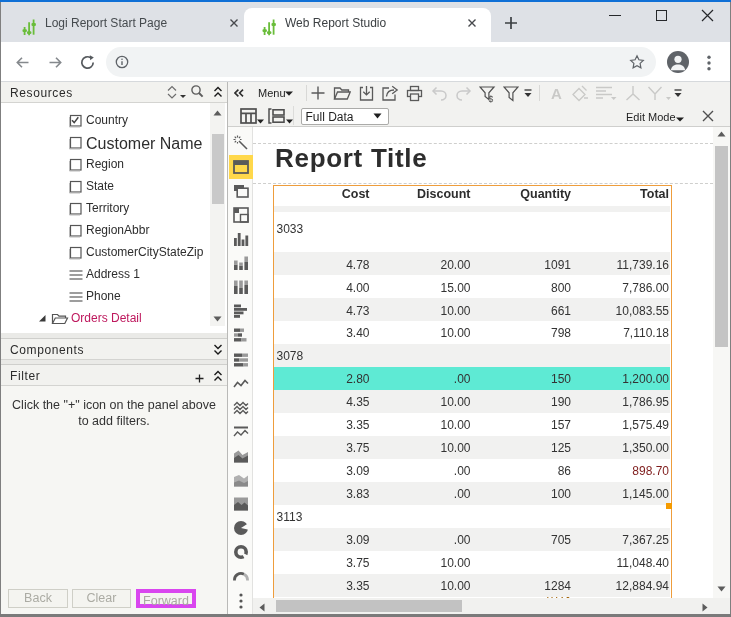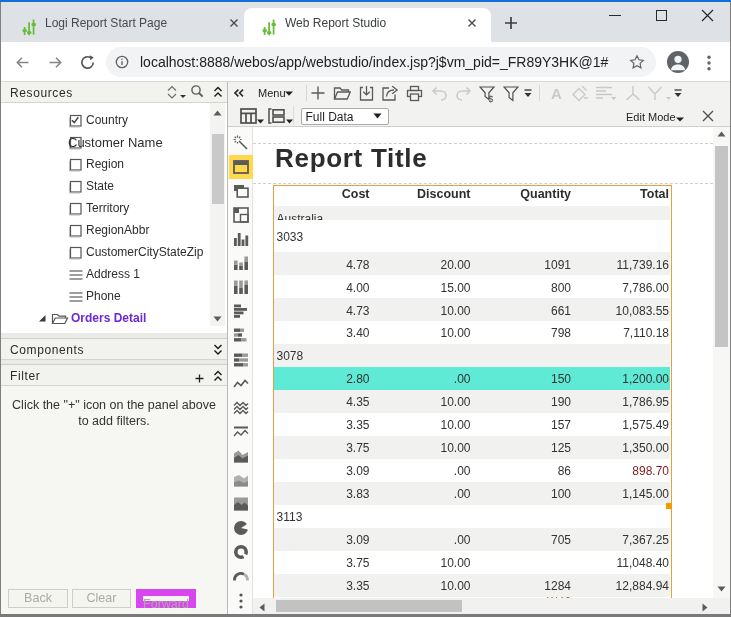--- a/index.html
+++ b/index.html
@@ -89,21 +89,20 @@
     </svg>
   </div>
   <div class="abs" style="left:106px;top:47px;width:550px;height:30px;background:#f1f3f4;border-radius:15px;"></div>
   <div class="abs" style="left:115px;top:55px;width:14px;height:14px;">
     <svg width="14" height="14" viewBox="0 0 14 14">
       <circle cx="7" cy="7" r="5.7" stroke="#5f6368" stroke-width="1.3" fill="none"></circle>
       <path d="M7,6.2 V10" stroke="#5f6368" stroke-width="1.4"></path>
       <circle cx="7" cy="4.2" r="0.8" fill="#5f6368"></circle>
     </svg>
   </div>
-  <div class="abs txt" style="left:140px;top:54px;font-size:14px;color:#202124;">localhost:8888/webos/app/webstudio/index.jsp?j$vm_pid=_FR89Y3HK@1#</div>
   <div class="abs" style="left:629px;top:54px;width:16px;height:16px;">
     <svg width="16" height="16" viewBox="0 0 16 16">
       <path d="M8,1.8 L9.9,5.8 L14.3,6.4 L11.1,9.4 L11.9,13.8 L8,11.7 L4.1,13.8 L4.9,9.4 L1.7,6.4 L6.1,5.8 Z" stroke="#5f6368" stroke-width="1.2" fill="none"></path>
     </svg>
   </div>
   <div class="abs" style="left:666px;top:50px;width:24px;height:24px;">
     <svg width="24" height="24" viewBox="0 0 24 24">
       <circle cx="12" cy="12" r="11" fill="#5f6368"></circle>
       <circle cx="12" cy="9.3" r="3.6" fill="#f1f3f4"></circle>
       <path d="M4.8,20.2 C5.6,15.9 8.5,14.4 12,14.4 C15.5,14.4 18.4,15.9 19.2,20.2" fill="#f1f3f4"></path>
@@ -150,21 +149,21 @@
     </svg>
   </div>
   <div class="abs txt" style="left:86px;top:113px;font-size:12px;color:#2e2e2e;">Country</div>
   <div class="abs" style="left:69px;top:136px;width:14px;height:14px;">
     <svg width="14" height="14" viewBox="0 0 14 14">
       <rect x="1.5" y="1.5" width="10.5" height="10.5" fill="#fff" stroke="#565656" stroke-width="1.2"></rect>
       <path d="M0.5,3 V13 H11" stroke="#b9b9b9" stroke-width="1" fill="none"></path>
 
     </svg>
   </div>
-  <div class="abs txt" style="left:68px;top:135px;font-size:13px;color:#2e2e2e;">Customer Name</div>
+  <div class="abs txt" style="left:86px;top:135px;font-size:16px;color:#2e2e2e;">Customer Name</div>
   <div class="abs" style="left:69px;top:158px;width:14px;height:14px;">
     <svg width="14" height="14" viewBox="0 0 14 14">
       <rect x="1.5" y="1.5" width="10.5" height="10.5" fill="#fff" stroke="#565656" stroke-width="1.2"></rect>
       <path d="M0.5,3 V13 H11" stroke="#b9b9b9" stroke-width="1" fill="none"></path>
 
     </svg>
   </div>
   <div class="abs txt" style="left:86px;top:157px;font-size:12px;color:#2e2e2e;">Region</div>
   <div class="abs" style="left:69px;top:180px;width:14px;height:14px;">
     <svg width="14" height="14" viewBox="0 0 14 14">
@@ -214,21 +213,21 @@
     <svg width="7" height="7" viewBox="0 0 7 7">
         <path d="M6.5,0 V6.5 H0 Z" fill="#3a3a3a"></path>
       </svg>
   </div>
   <div class="abs" style="left:51px;top:313px;width:18px;height:12px;">
     <svg width="18" height="12" viewBox="0 0 18 12">
       <path d="M1.5,10.5 V1.5 H6.5 L8,3.2 H14.5 V5" stroke="#555" stroke-width="1.2" fill="none"></path>
       <path d="M1.5,10.5 L4.3,5 H16.5 L13.8,10.5 Z" stroke="#555" stroke-width="1.2" fill="#fff"></path>
     </svg>
   </div>
-  <div class="abs txt" style="left:71px;top:311px;font-size:12px;color:#6d28d9;font-weight:bold;">Orders Detail</div>
+  <div class="abs txt" style="left:71px;top:311px;font-size:12px;color:#be185d;">Orders Detail</div>
 
   <div class="abs" style="left:210px;top:103px;width:15px;height:223px;background:#f3f3f1;"></div>
   <div class="abs" style="left:213px;top:110px;width:9px;height:6px;">
     <svg width="9" height="6" viewBox="0 0 9 6">
         <path d="M0.5,5.5 L4.5,0.5 L8.5,5.5 Z" fill="#5c5c5c"></path>
       </svg>
   </div>
   <div class="abs" style="left:211.5px;top:134px;width:12px;height:70px;background:#c9c9c9;"></div>
   <div class="abs" style="left:213px;top:316px;width:9px;height:6px;">
     <svg width="9" height="6" viewBox="0 0 9 6">
@@ -259,21 +258,21 @@
     <svg width="10" height="12" viewBox="0 0 10 12">
       <path d="M1.5,5 L5,1.5 L8.5,5 M1.5,10.5 L5,7 L8.5,10.5" stroke="#1a1a1a" stroke-width="1.4" fill="none"></path>
     </svg>
   </div>
 
   <div class="abs" style="left:1px;top:386px;width:226px;height:228px;background:#f6f6f3;"></div>
   <div class="abs" style="left:1px;top:397px;width:226px;text-align:center;font-size:12.5px;color:#333;line-height:16px;">Click the "+" icon on the panel above<br>to add filters.</div>
 
   <div class="abs" style="left:8px;top:589px;width:60px;height:19px;background:#f4f4f0;border:1px solid #cfcfc7;color:#ababa3;font-size:12.5px;text-align:center;line-height:17px;">Back</div>
   <div class="abs" style="left:72px;top:589px;width:59px;height:19px;background:#f4f4f0;border:1px solid #cfcfc7;color:#ababa3;font-size:12.5px;text-align:center;line-height:17px;">Clear</div>
-  <div class="abs" style="left:136px;top:589px;width:60px;height:19px;background:#f4f4f0;border:7px solid #d946ef;color:#ababa3;font-size:12.5px;text-align:center;line-height:17px;">Forward</div>
+  <div class="abs" style="left:136px;top:589px;width:60px;height:19px;background:#f4f4f0;border:4px solid #d946ef;color:#ababa3;font-size:12.5px;text-align:center;line-height:17px;">Forward</div>
 
   <div class="abs" style="left:228px;top:82px;width:502px;height:44px;background:#f2f2f0;"></div>
   <div class="abs" style="left:228px;top:126px;width:502px;height:1px;background:#cfcfcd;"></div>
   <div class="abs" style="left:234px;top:89px;width:10px;height:8px;">
     <svg width="10" height="8" viewBox="0 0 10 8">
       <path d="M4.4,0.6 L1,4 L4.4,7.4 M9,0.6 L5.6,4 L9,7.4" stroke="#2e2e2e" stroke-width="1.6" fill="none"></path>
     </svg>
   </div>
   <div class="abs txt" style="left:258px;top:87px;font-size:11px;color:#222;">Menu</div>
   <div class="abs" style="left:284.5px;top:90.5px;width:8px;height:5px;">
@@ -569,21 +568,21 @@
     <div class="abs" style="left:19.5px;top:58px;width:399px;height:430px;border:1.5px solid #ee9d3c;background:#fff;">
       <div class="abs" style="left:0;top:0.00px;width:396px;height:20.20px;background:#fff;">
           <span class="abs txt" style="right:300px;top:calc(50% - 2px);transform:translateY(-50%);font-size:12.5px;font-weight:bold;color:#2d2d2d;">Cost</span>
           <span class="abs txt" style="right:199px;top:calc(50% - 2px);transform:translateY(-50%);font-size:12.5px;font-weight:bold;color:#2d2d2d;margin-left:24px;">Discount</span>
           <span class="abs txt" style="right:98.5px;top:calc(50% - 2px);transform:translateY(-50%);font-size:12.5px;font-weight:bold;color:#2d2d2d;">Quantity</span>
           <span class="abs txt" style="right:0.5px;top:calc(50% - 2px);transform:translateY(-50%);font-size:12.5px;font-weight:bold;color:#2d2d2d;">Total</span>
         </div>
       <div class="abs" style="left:0;top:20.20px;width:396px;height:22.96px;background:#f1f1f0;">
           <span class="abs txt" style="left:3px;top:calc(50% + 1px);transform:translateY(-50%);font-size:12px;color:#333;">Australia</span>
         </div>
-      <div class="abs" style="left:0;top:34px;width:396px;height:31px;background:#fff;">
+      <div class="abs" style="left:0;top:26px;width:396px;height:31px;background:#fff;">
           <span class="abs txt" style="left:3px;top:calc(50% + 1px);transform:translateY(-50%);font-size:12px;color:#333;">3033</span>
         </div>
       <div class="abs" style="left:0;top:66.12px;width:396px;height:22.96px;background:#f1f1f0;">
           <span class="abs txt" style="right:300px;top:calc(50% + 1px);transform:translateY(-50%);font-size:12px;color:#333;">4.78</span>
           <span class="abs txt" style="right:199px;top:calc(50% + 1px);transform:translateY(-50%);font-size:12px;color:#333;">20.00</span>
           <span class="abs txt" style="right:98.5px;top:calc(50% + 1px);transform:translateY(-50%);font-size:12px;color:#333;">1091</span>
           <span class="abs txt" style="right:0.5px;top:calc(50% + 1px);transform:translateY(-50%);font-size:12px;color:#333;">11,739.16</span>
         </div>
       <div class="abs" style="left:0;top:89.08px;width:396px;height:22.96px;background:#fff;">
           <span class="abs txt" style="right:300px;top:calc(50% + 1px);transform:translateY(-50%);font-size:12px;color:#333;">4.00</span>

